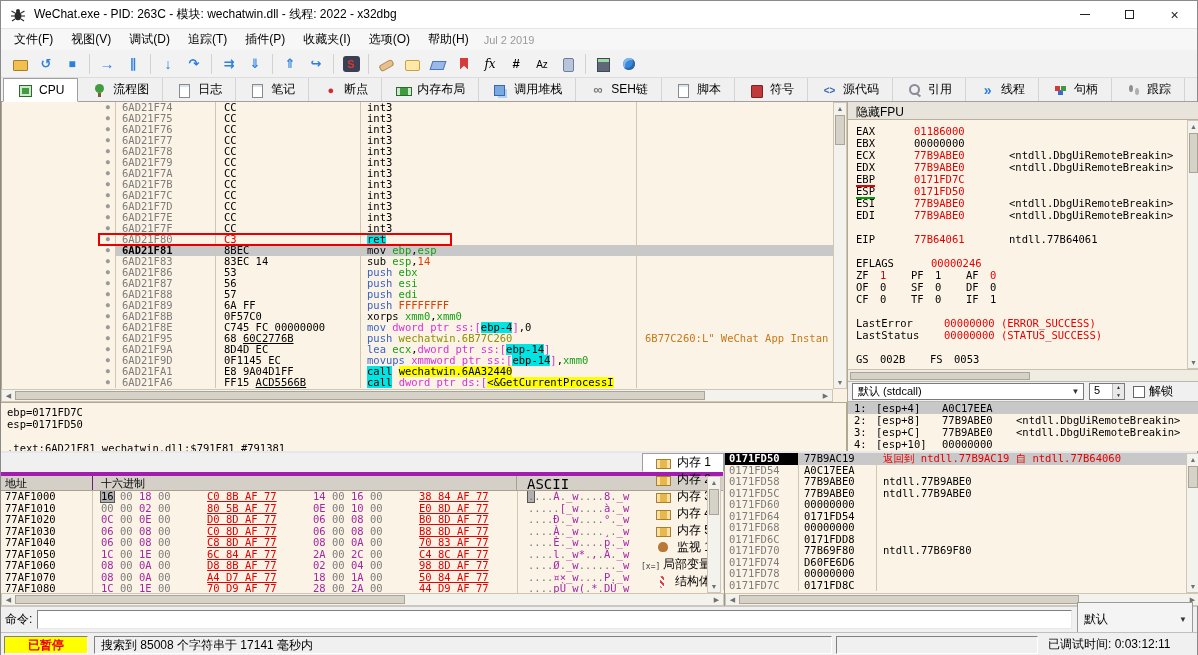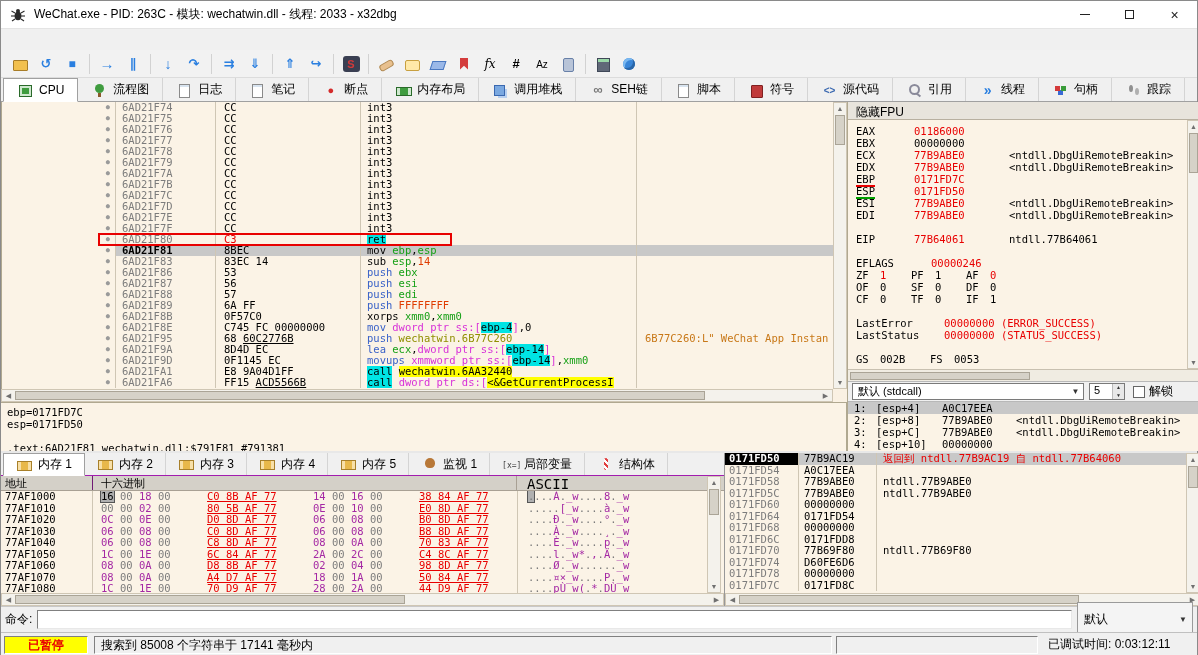--- a/index.html
+++ b/index.html
@@ -136,21 +136,21 @@
   .arow .an { display:inline-block; width:22px; }
   .arow .aloc { display:inline-block; width:66px; }
   .arow .aval { display:inline-block; width:74px; }
 
   
   .split-h { position:absolute; left:0; top:450px; width:100%; height:2px; background:#e8e8e8; }
 
   
   .bottom { position:absolute; left:0; top:452px; width:100%; height:153px; }
   .bleft { position:absolute; left:0; top:0; width:723px; height:153px; background:#fbf3e6; }
-  .btabs { height:23px; background:#f0f0f0; border-bottom:1px solid #a21caf; display:flex; align-items:center; padding-left:2px; }
+  .btabs { height:23px; background:#f0f0f0; border-bottom:4px solid #a21caf; display:flex; align-items:flex-end; padding-left:2px;flex-direction:column; }
   .btab { height:22px; display:flex; align-items:center; padding:0 12px; border-right:1px solid #d4d4d4; }
   .btab .ic { margin-right:5px; }
   .btab.active { background:#fff; border:1px solid #a0a0a0; border-bottom:1px solid #fff; height:23px; margin-bottom:-1px; }
   .dump-header { height:15px; background:#d4d0c8; border-bottom:1px solid #a8a094; display:flex; font-size:11px; }
   .dh-addr { width:92px; padding-left:4px; border-right:1px solid #701a75; }
   .dh-hex { width:424px; padding-left:8px; border-right:1px solid #a8a094; }
   .dh-ascii { flex:1; padding-left:10px; font-family:"DejaVu Sans Mono","Liberation Mono",monospace; font-size:14px; }
   #dump-rows { position:absolute; left:0; top:38px; width:706px; height:102px; overflow:hidden; font-family:"DejaVu Sans Mono","Liberation Mono",monospace; font-size:10.5px; }
   .krow { display:flex; height:11.5px; line-height:11.5px; white-space:pre; }
   .ka { width:92px; padding-left:4px; color:#000; border-right:1px solid #cfc6b4; }
@@ -200,32 +200,36 @@
       <circle cx="8" cy="4" r="2" fill="#2a2a2a"></circle>
       <g stroke="#2a2a2a" stroke-width="1.1" fill="none">
         <path d="M5 6 L1.5 4"></path>
           <path d="M5 9 L1 9"></path>
           <path d="M5 12 L2 14"></path>
         <path d="M11 6 L14.5 4"></path>
           <path d="M11 9 L15 9"></path>
           <path d="M11 12 L14 14"></path>
       </g>
     </svg>
-    <span class="title-text">WeChat.exe - PID: 263C - 模块: wechatwin.dll - 线程: 2033 - x32dbg</span>
+    <span class="title-text">WeChat.exe - PID: 263C - 模块: wechatwin.dll - 线程: 2022 - x32dbg</span>
     <div class="winbtns">
       <div class="wbtn">
           <span class="bar"></span>
         </div>
       <div class="wbtn">
           <span class="box"></span>
         </div>
       <div class="wbtn">×</div>
     </div>
   </div>
 
+  <div class="menubar">
+    <span id="menu-items"><span class="menu-item">文件(F)</span><span class="menu-item">视图(V)</span><span class="menu-item">调试(D)</span><span class="menu-item">追踪(T)</span><span class="menu-item">插件(P)</span><span class="menu-item">收藏夹(I)</span><span class="menu-item">选项(O)</span><span class="menu-item">帮助(H)</span></span>
+    <span class="build-date">Jul 2 2019</span>
+  </div>
 
   <div class="toolbar" id="toolbar-icons">
       <span class="tbi">
         <span class="ic ic-open-file"></span>
       </span>
       <span class="tbi">
         <span class="ic ic-restart"></span>
       </span>
       <span class="tbi">
         <span class="ic ic-stop"></span>

